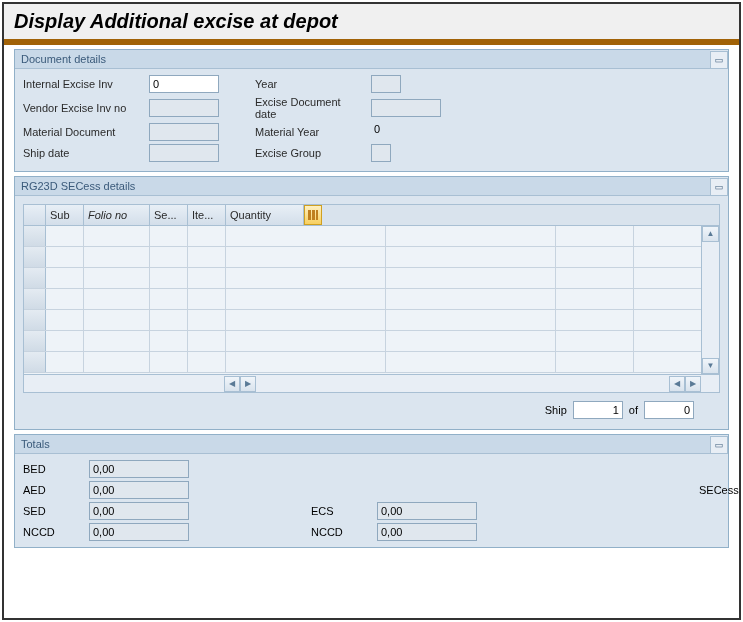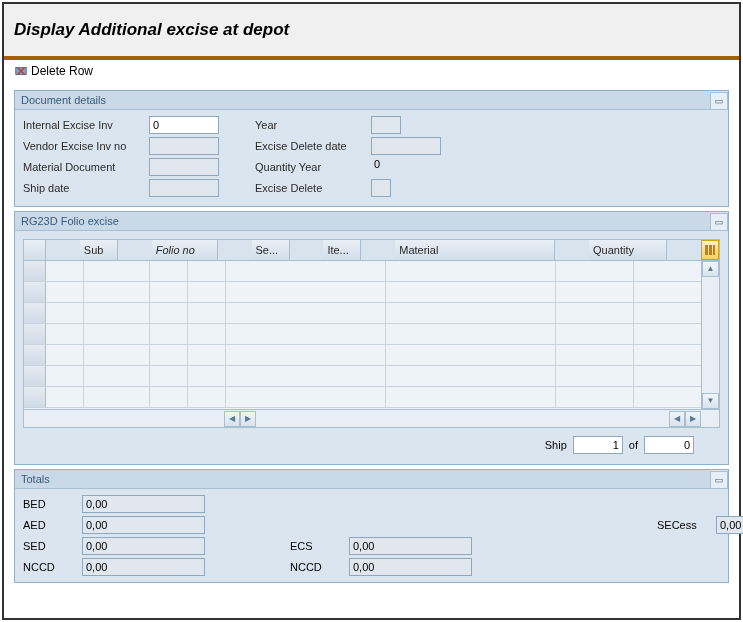--- a/index.html
+++ b/index.html
@@ -1,122 +1,111 @@
 <!DOCTYPE html>
 <html><head>
   <meta charset="utf-8">
   <style>
     * { box-sizing: border-box; margin: 0; padding: 0; font-family: Arial, sans-serif; }
     body { background: #fff; width: 743px; height: 622px; overflow: hidden; }
     .container { border: 2px solid #333; width: 739px; height: 618px; margin: 2px; background: #fff; position: relative; }
-    .title-bar { background: #f0f0f0; border-bottom: 4px solid #a16207; padding: 16px 10px; font-weight: bold; font-style: italic; font-size: 17px; }
+    .title-bar { background: #f0f0f0; border-bottom: 6px solid #a16207; padding: 6px 10px; font-weight: bold; font-style: italic; font-size: 20px; }
     .toolbar { padding: 4px 10px 8px; display: flex; align-items: center; gap: 4px; }
     .toolbar-btn { display: flex; align-items: center; gap: 3px; font-size: 12px; cursor: pointer; }
     .toolbar-icon { width: 14px; height: 14px; }
     .panel { border: 1px solid #91b0c8; background: #dbe5ef; margin: 4px 10px; border-radius: 0; position: relative; }
     .panel-title-wrap { display: flex; align-items: center; }
     .panel-title { font-size: 11px; color: #3a5a7a; padding: 3px 6px; background: #c9d9e8; border-bottom: 1px solid #a8bfd3; flex: 1; }
     .panel-collapse { width: 18px; height: 18px; background: #e8eef5; border: 1px solid #a8bfd3; font-size: 9px; text-align: center; line-height: 16px; color: #3a5a7a; cursor: pointer; }
     .panel-body { padding: 6px 8px; }
     .row { display: flex; align-items: center; margin-bottom: 3px; gap: 6px; }
     .label { font-size: 11px; color: #2a2a2a; width: 120px; }
     .label2 { font-size: 11px; color: #2a2a2a; width: 110px; margin-left: 30px; }
     .input { border: 1px solid #8fa8be; background: #e8eef5; height: 18px; padding: 0 3px; font-size: 11px; }
     .input.white { background: #fff; }
     .input.ro { background: #e0e7ee; }
-    .w50 { width: 50px; } .w70 { width: 70px; } .w100 { width: 123px; } .w30 { width: 30px; } .w40 { width: 40px; } .w20 { width: 20px; }
+    .w50 { width: 50px; } .w70 { width: 70px; } .w100 { width: 100px; } .w30 { width: 30px; } .w40 { width: 40px; } .w20 { width: 20px; }
     
     
     .grid-wrap { border: 1px solid #a8bfd3; background: #eef3f8; margin: 4px; }
-    .grid-head { display: flex; background: #d9e3ed; border-bottom: 1px solid #a8bfd3; justify-content: space-between; }
+    .grid-head { display: flex; background: #d9e3ed; border-bottom: 1px solid #a8bfd3; }
     .gh { border-right: 1px solid #a8bfd3; font-size: 11px; padding: 2px 4px; color: #2a2a2a; background: linear-gradient(#e8eff6, #d3deea); height: 20px; line-height: 16px; overflow: hidden; }
     .grid-rows { height: 148px; position: relative; }
     .grow { display: flex; border-bottom: 1px solid #c7d3df; height: 21px; }
     .gc { border-right: 1px solid #c7d3df; background: #eef3f8; height: 100%; }
     .gc.sel { background: linear-gradient(#e4ebf2, #d0dbe6); border-right: 1px solid #a8bfd3; }
     .grid-vscroll { position: absolute; right: 0; top: 0; bottom: 0; width: 18px; background: #e8eef5; border-left: 1px solid #a8bfd3; }
     .vs-btn { height: 16px; background: linear-gradient(#f0f5fa, #d9e3ed); border: 1px solid #a8bfd3; font-size: 8px; text-align: center; line-height: 14px; color: #5a7a96; cursor: pointer; }
     .grid-hscroll { display: flex; align-items: center; height: 18px; background: #e8eef5; border-top: 1px solid #a8bfd3; }
     .hs-btn { width: 16px; height: 16px; background: linear-gradient(#f0f5fa, #d9e3ed); border: 1px solid #a8bfd3; font-size: 8px; text-align: center; line-height: 14px; color: #5a7a96; cursor: pointer; }
     .hs-track { flex: 1; }
     .config-icon { width: 18px; height: 20px; background: linear-gradient(#fef0c0, #f8d060); border: 1px solid #d0a020; display: flex; align-items: center; justify-content: center; cursor: pointer; }
     .entry-row { display: flex; justify-content: flex-end; align-items: center; gap: 6px; padding: 4px 30px 6px; font-size: 11px; }
     .entry-row .input { text-align: right; background: #fff; }
     
     
-    .totals-grid { display: grid; grid-template-columns: 50px 110px 80px 50px 110px 180px 50px 110px; gap: 3px 9px; align-items: center; }
+    .totals-grid { display: grid; grid-template-columns: 50px 110px 80px 50px 110px 180px 50px 110px; gap: 3px 16px; align-items: center; }
     .tlabel { font-size: 11px; }
     
     .watermark { position: absolute; top: 36px; left: 240px; font-size: 20px; color: rgba(233,151,86,0.55); font-family: Georgia, serif; pointer-events: none; }
   </style>
 </head>
 <body>
 
 <div class="container">
   <div class="title-bar">Display Additional excise at depot</div>
 
-  <div class="toolbar">
-    <div class="toolbar-btn">
-      <svg class="toolbar-icon" viewBox="0 0 16 16">
-          <rect x="2" y="4" width="12" height="8" fill="#7aa6cc" stroke="#4a6a8a"></rect>
-          <line x1="4" y1="4" x2="12" y2="12" stroke="#c04040" stroke-width="2"></line>
-          <line x1="12" y1="4" x2="4" y2="12" stroke="#c04040" stroke-width="2"></line>
-        </svg>
-      <span>Delete Row</span>
-    </div>
-  </div>
 
 
   <div class="panel">
     <div class="panel-title-wrap">
       <div class="panel-title">Document details</div>
       <div class="panel-collapse">▭</div>
     </div>
     <div class="panel-body">
       <div class="row">
         <span class="label">Internal Excise Inv</span>
         <input class="input white w70" value="0" style="">
         <span class="label2">Year</span>
         <input class="input ro w30" value="" style="">
       </div>
       <div class="row">
         <span class="label">Vendor Excise Inv no</span>
         <input class="input ro w70" value="" style="">
-        <span class="label2">Excise Delete date</span>
+        <span class="label2">Excise Document date</span>
         <input class="input ro w70" value="" style="">
       </div>
       <div class="row">
         <span class="label">Material Document</span>
         <input class="input ro w70" value="" style="">
-        <span class="label2">Quantity Year</span>
+        <span class="label2">Material Year</span>
         <span class="input ro w40" style="border:none;background:transparent;">0</span>
       </div>
       <div class="row">
         <span class="label">Ship date</span>
         <input class="input ro w70" value="" style="">
-        <span class="label2">Excise Delete</span>
+        <span class="label2">Excise Group</span>
         <input class="input ro w20" value="" style="">
       </div>
     </div>
   </div>
 
   <div class="panel">
     <div class="panel-title-wrap">
-      <div class="panel-title">RG23D Folio excise</div>
+      <div class="panel-title">RG23D SECess details</div>
       <div class="panel-collapse">▭</div>
     </div>
     <div class="panel-body" style="padding:4px;">
       <div class="grid-wrap">
         <div class="grid-head">
           <div class="gh" style="width:22px;"></div>
           <div class="gh" style="width:38px;">Sub</div>
           <div class="gh" style="width:66px;font-style:italic;">Folio no</div>
           <div class="gh" style="width:38px;">Se...</div>
           <div class="gh" style="width:38px;">Ite...</div>
-          <div class="gh" style="width:160px;">Material</div>
           <div class="gh" style="width:78px;">Quantity</div>
           <div class="config-icon">
             <svg width="12" height="12">
                 <rect x="1" y="1" width="3" height="10" fill="#c08020"></rect>
                 <rect x="5" y="1" width="3" height="10" fill="#c08020"></rect>
                 <rect x="9" y="1" width="2" height="10" fill="#c08020"></rect>
               </svg>
           </div>
         </div>
         <div class="grid-rows">

